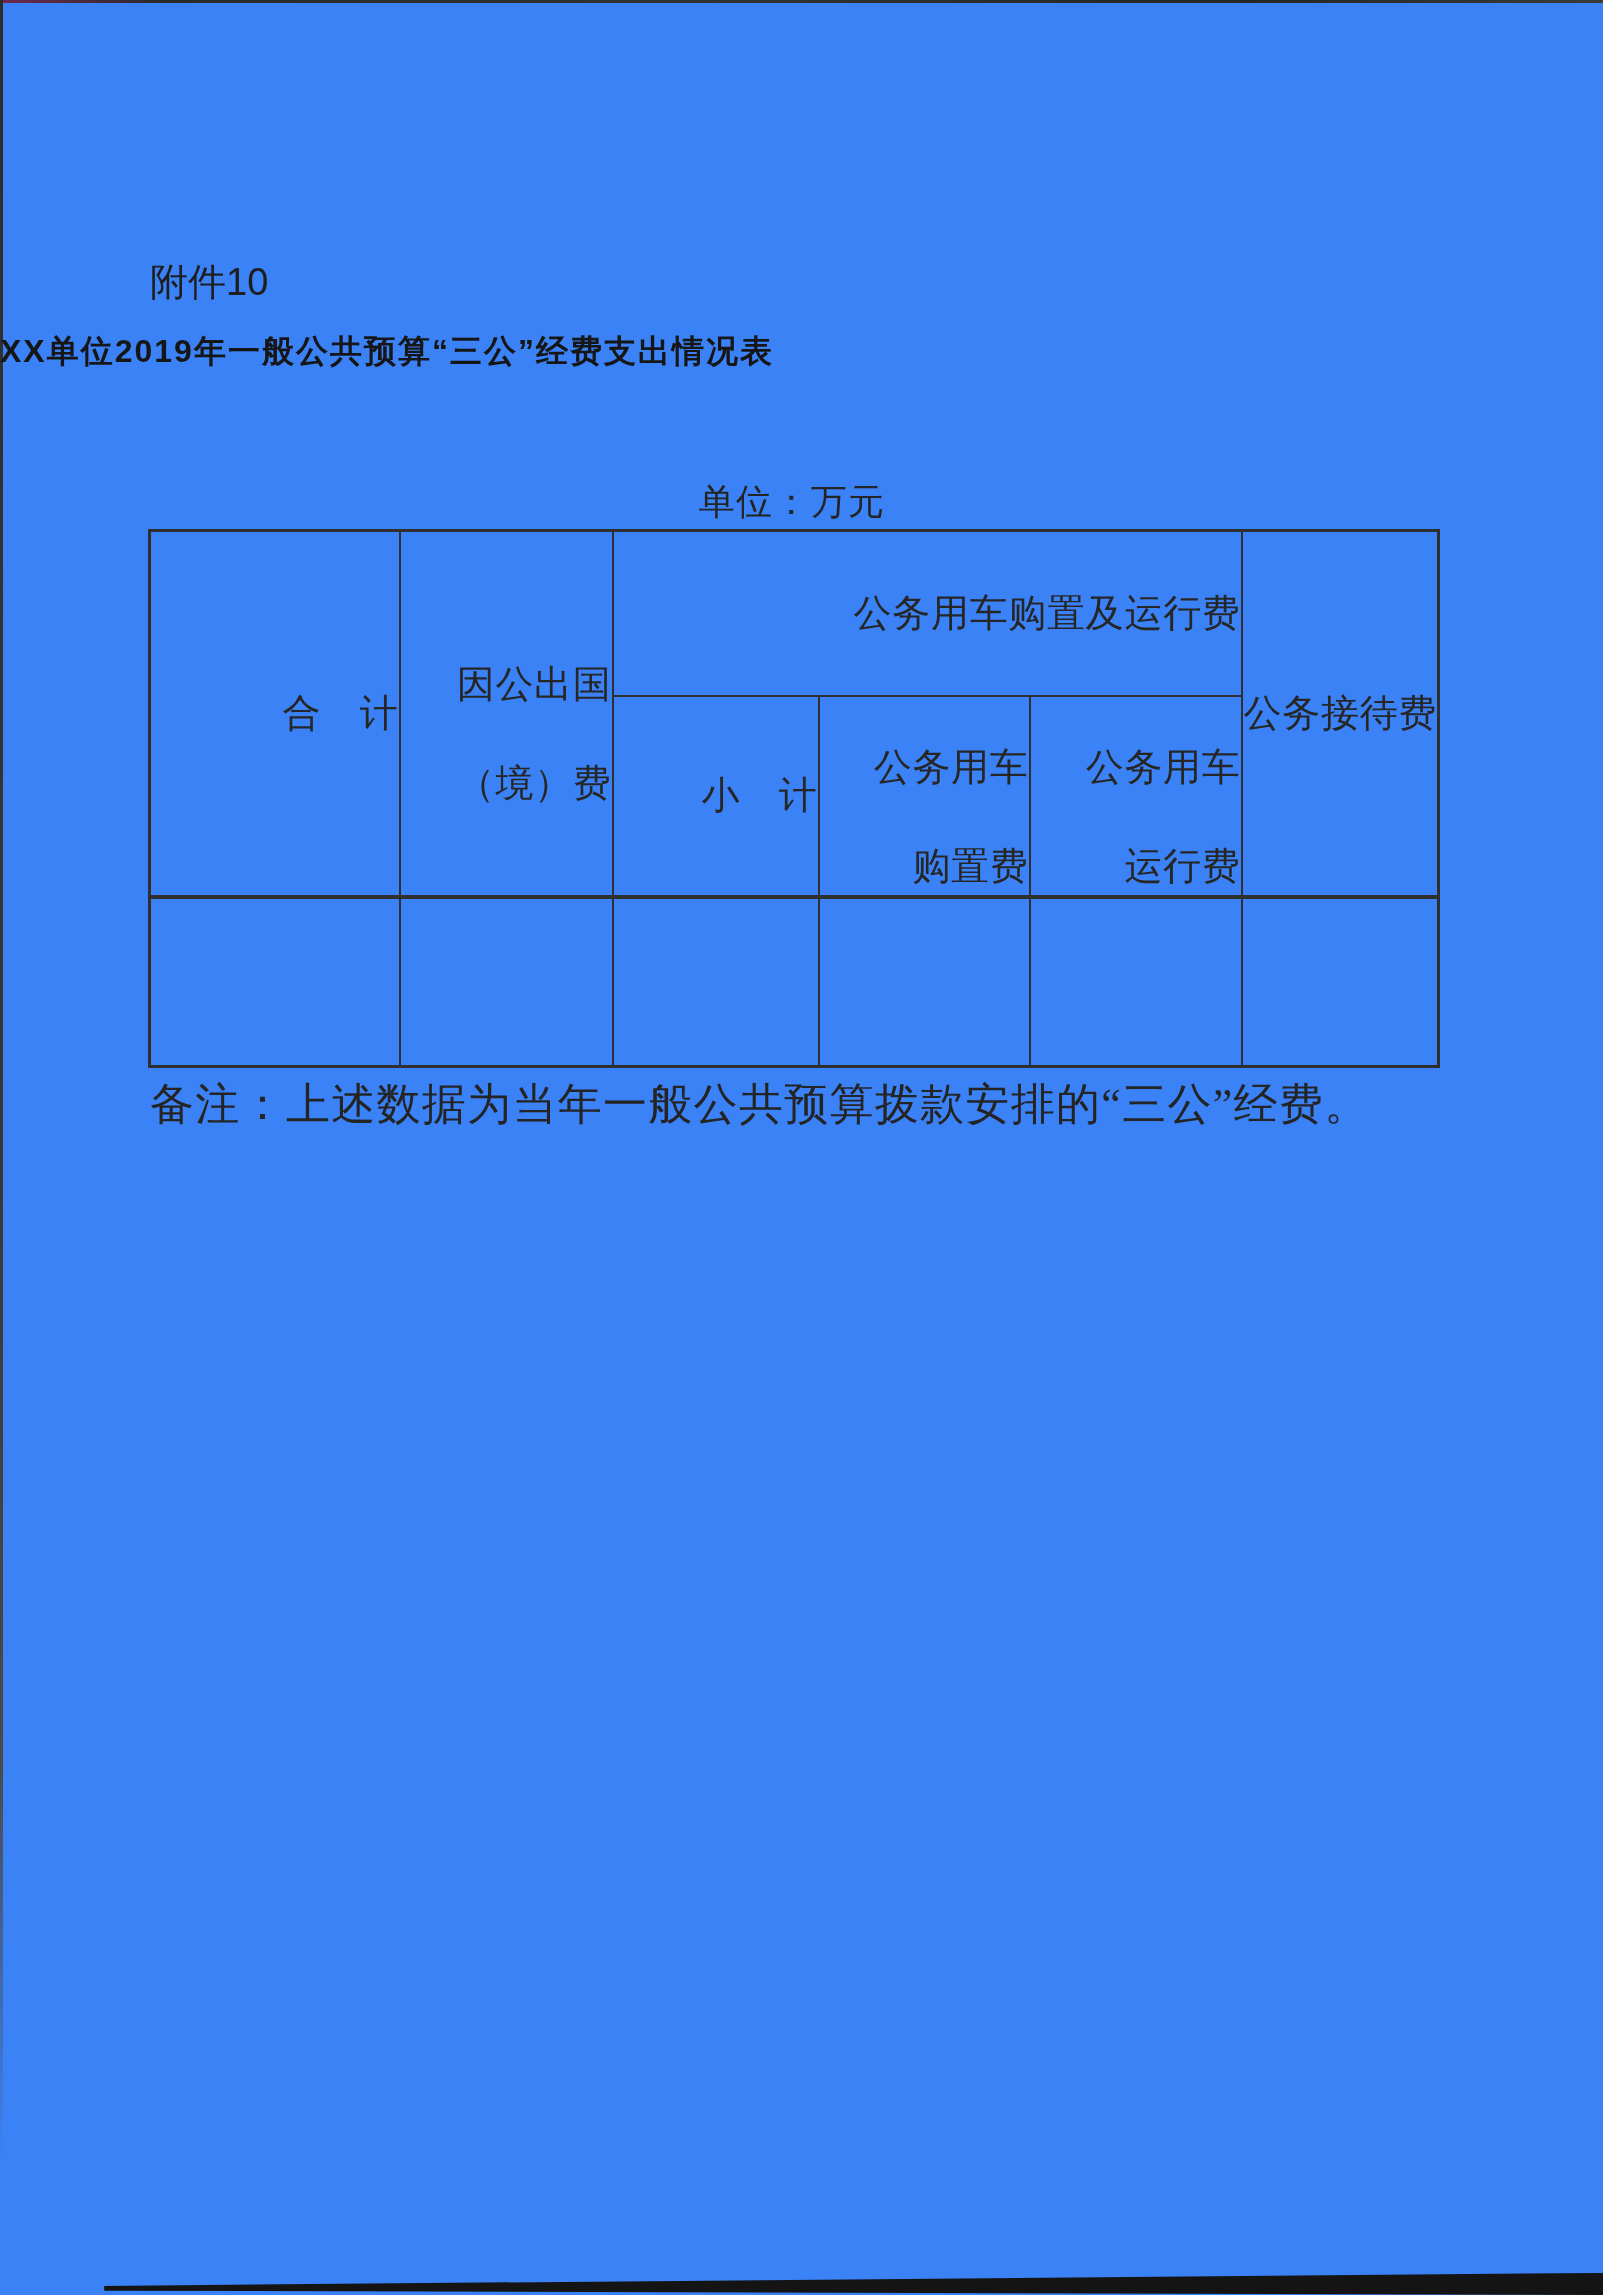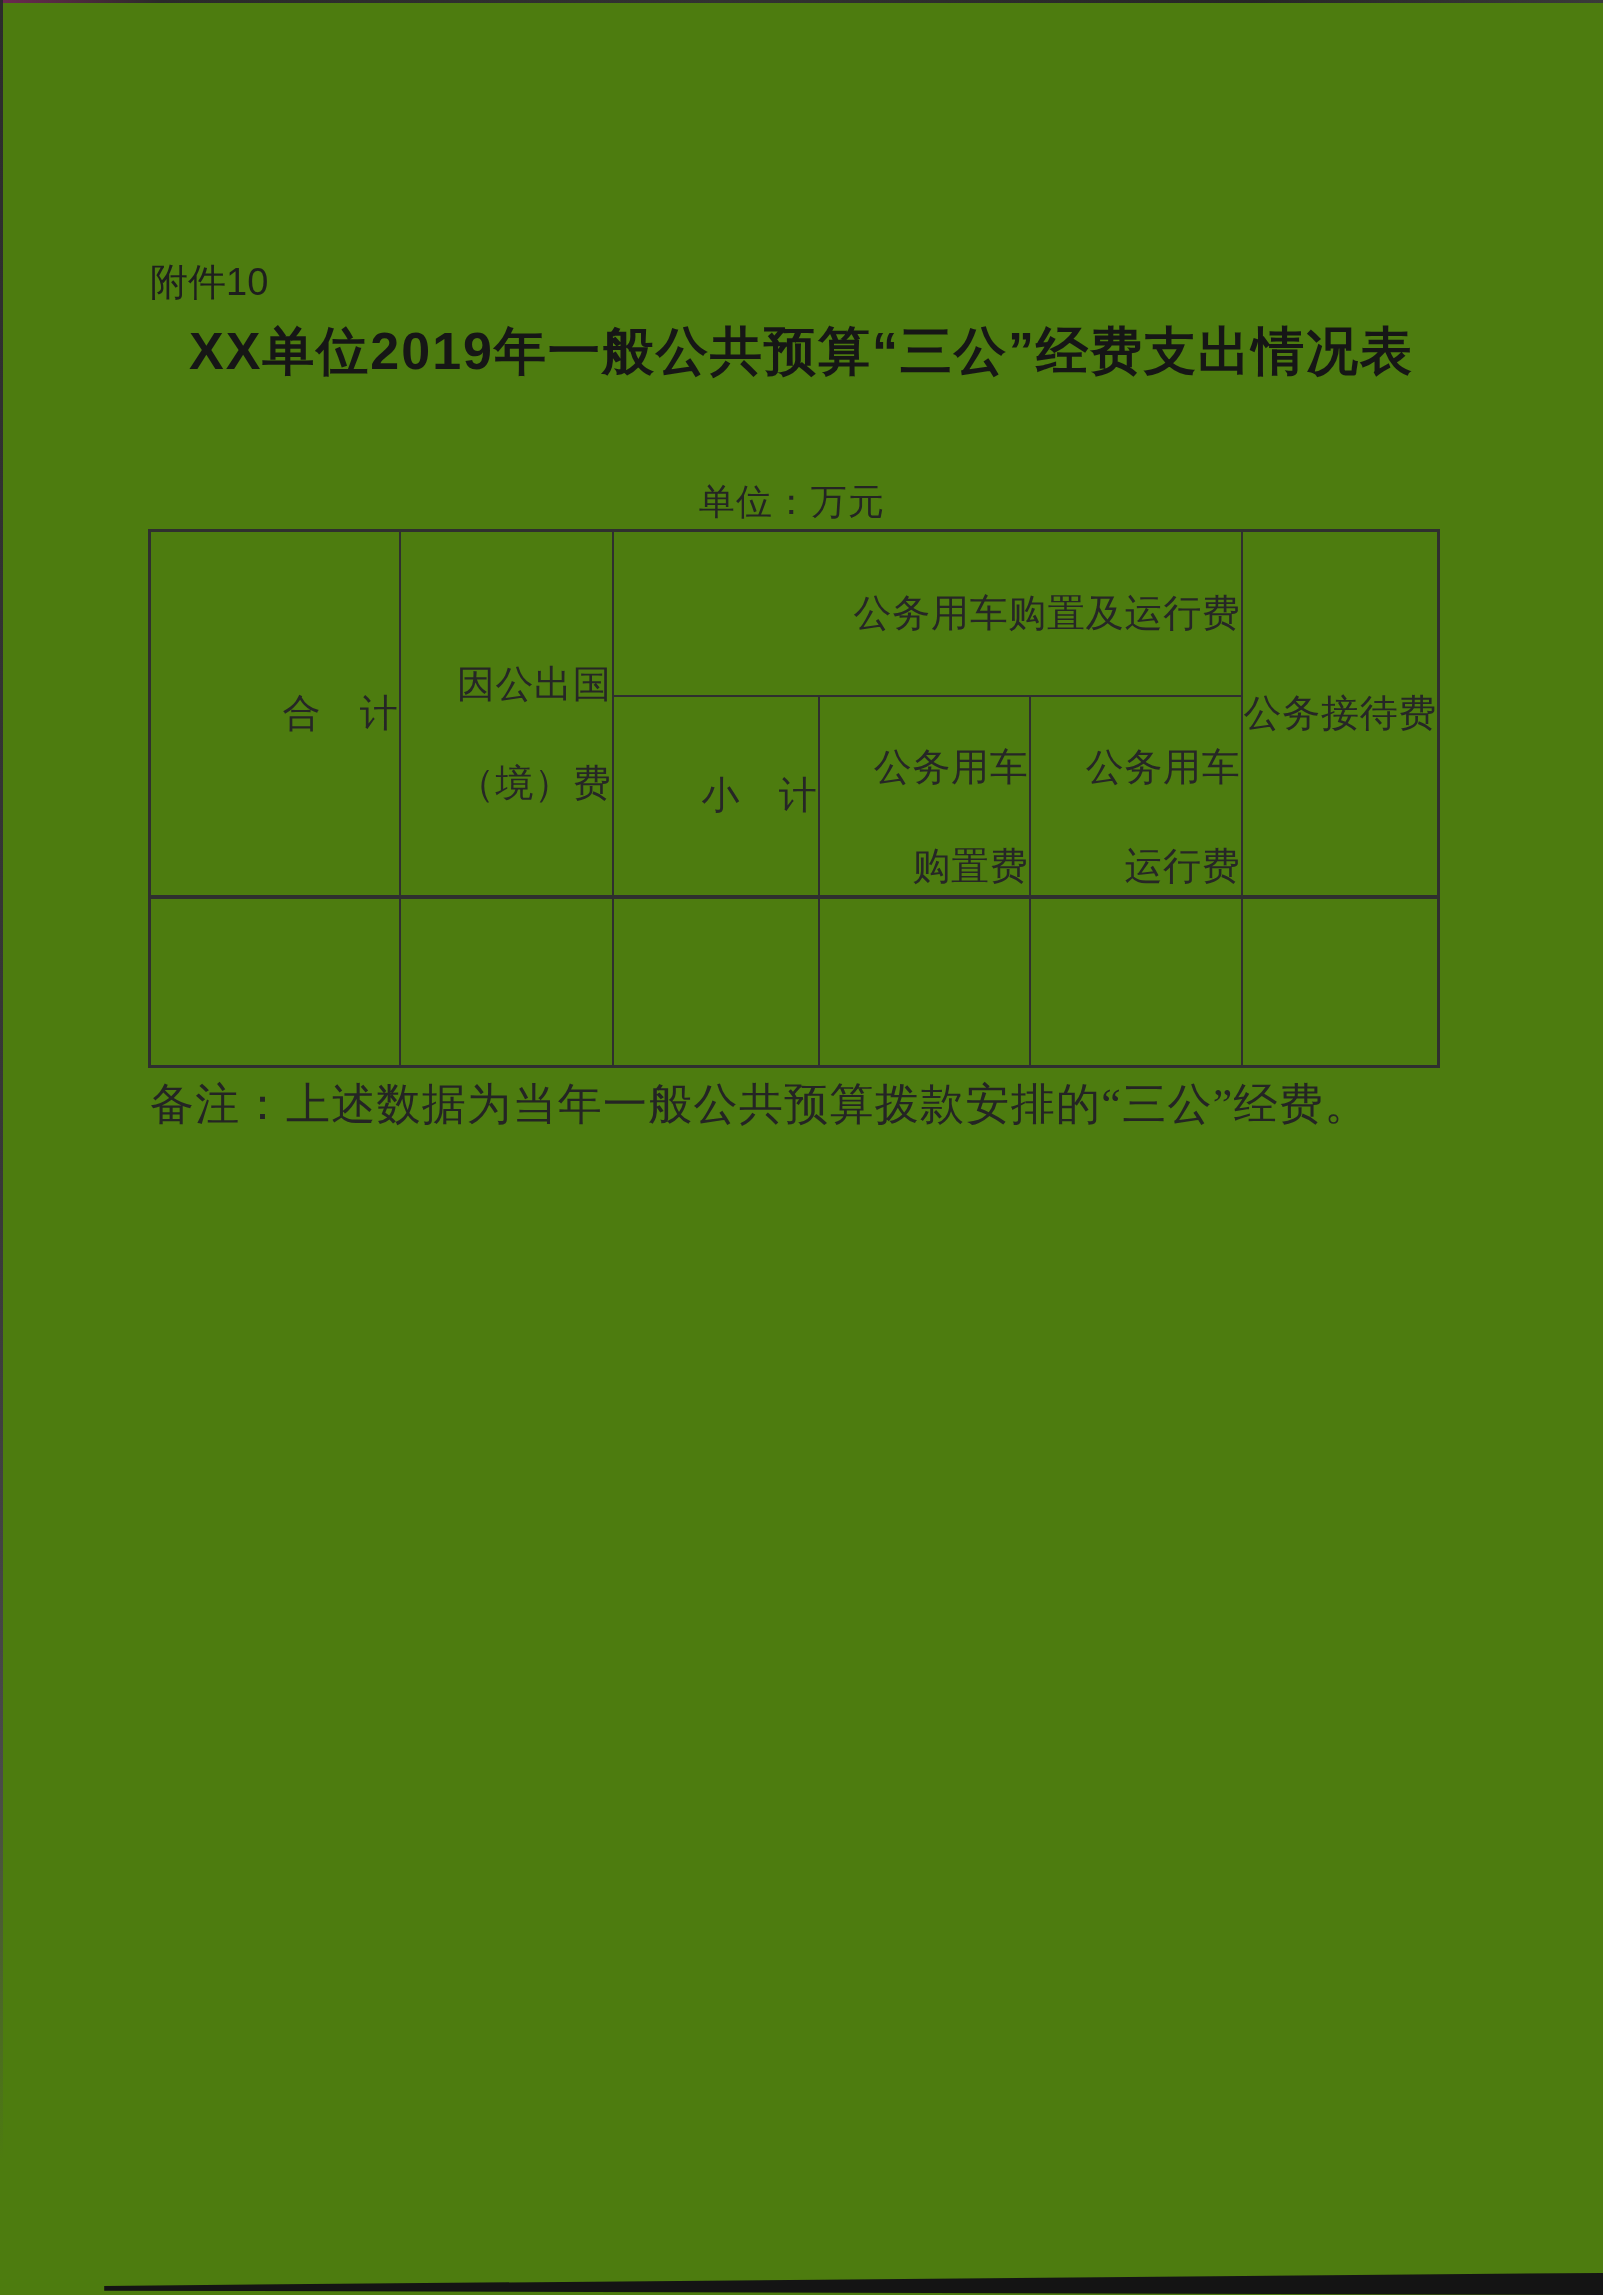--- a/index.html
+++ b/index.html
@@ -1,19 +1,19 @@
 <!DOCTYPE html>
 <html style="font-size:10.4px"><head>
 <meta charset="utf-8">
 <style>
   html,body{margin:0;padding:0;background:#888;}
   .page{
     position:relative;
     width:1603px;height:2295px;
-    background:#4d7c0f;
+    background:#3b82f6;
     color:#222;
     font-family:"Liberation Serif", serif;
     overflow:hidden;
   }
   
   .edge-top{
     position:absolute;left:0;top:0;width:100%;height:3.3px;
     background:linear-gradient(90deg,#6d2950 0%,#2a2a2a 10%,#323232 45%,#262626 78%,#3a3a3a 100%);
   }
   .edge-left{
@@ -25,24 +25,23 @@
     background:#141414;
     clip-path:polygon(6.5% 62%, 100% 8%, 100% 100%, 6.5% 82%);
   }
   .attachment{
     position:absolute;left:150px;top:259px;
     font-family:"Liberation Sans", sans-serif;
     font-size:38px;line-height:46px;color:#1e1e1e;
   }
   .title{
     position:absolute;left:0;top:321px;width:100%;
-    text-align:center;
     font-family:"Liberation Sans", sans-serif;
     font-weight:bold;
-    font-size:52px;line-height:60px;
+    font-size:32px;line-height:60px;
     letter-spacing:2px;color:#161616;
     white-space:nowrap;
   }
   .unit{
     position:absolute;left:148px;top:481px;width:1288px;
     text-align:center;
     font-size:36px;line-height:43px;color:#242424;
     letter-spacing:1.3px;
   }
   table.main{

